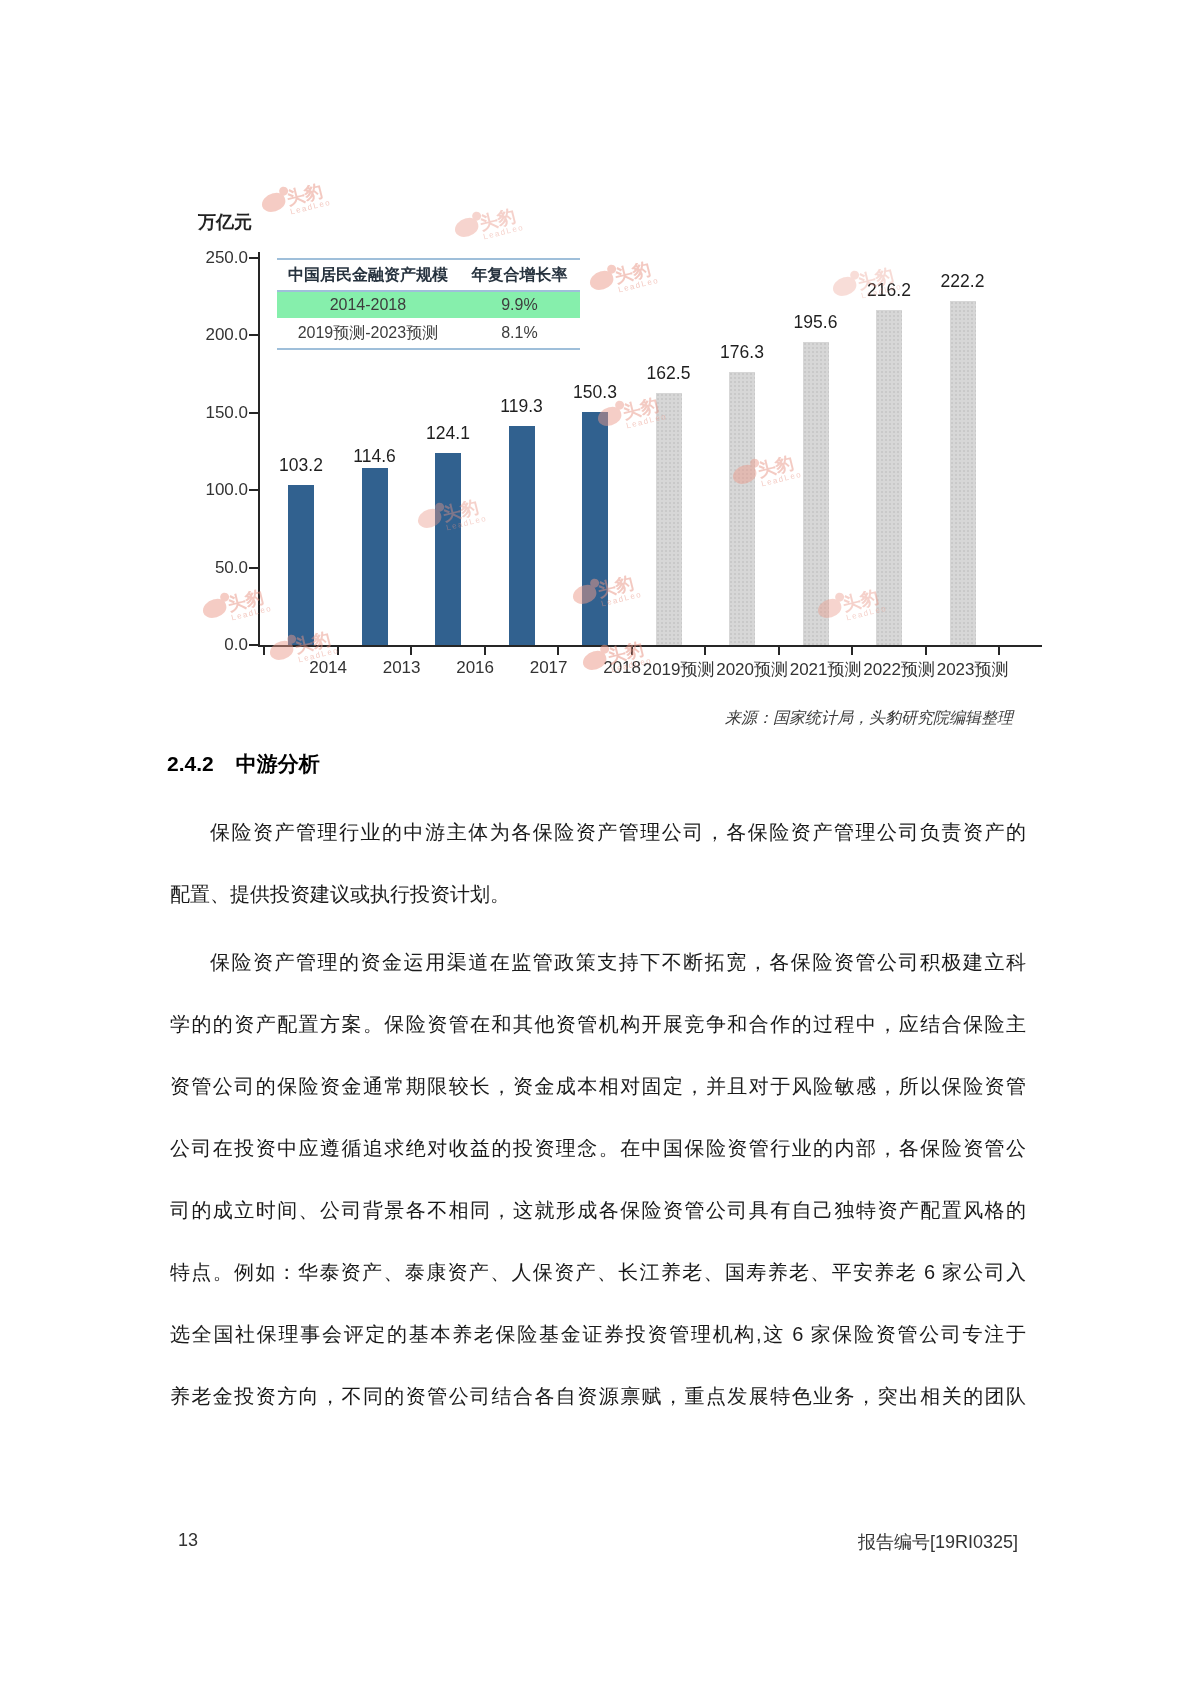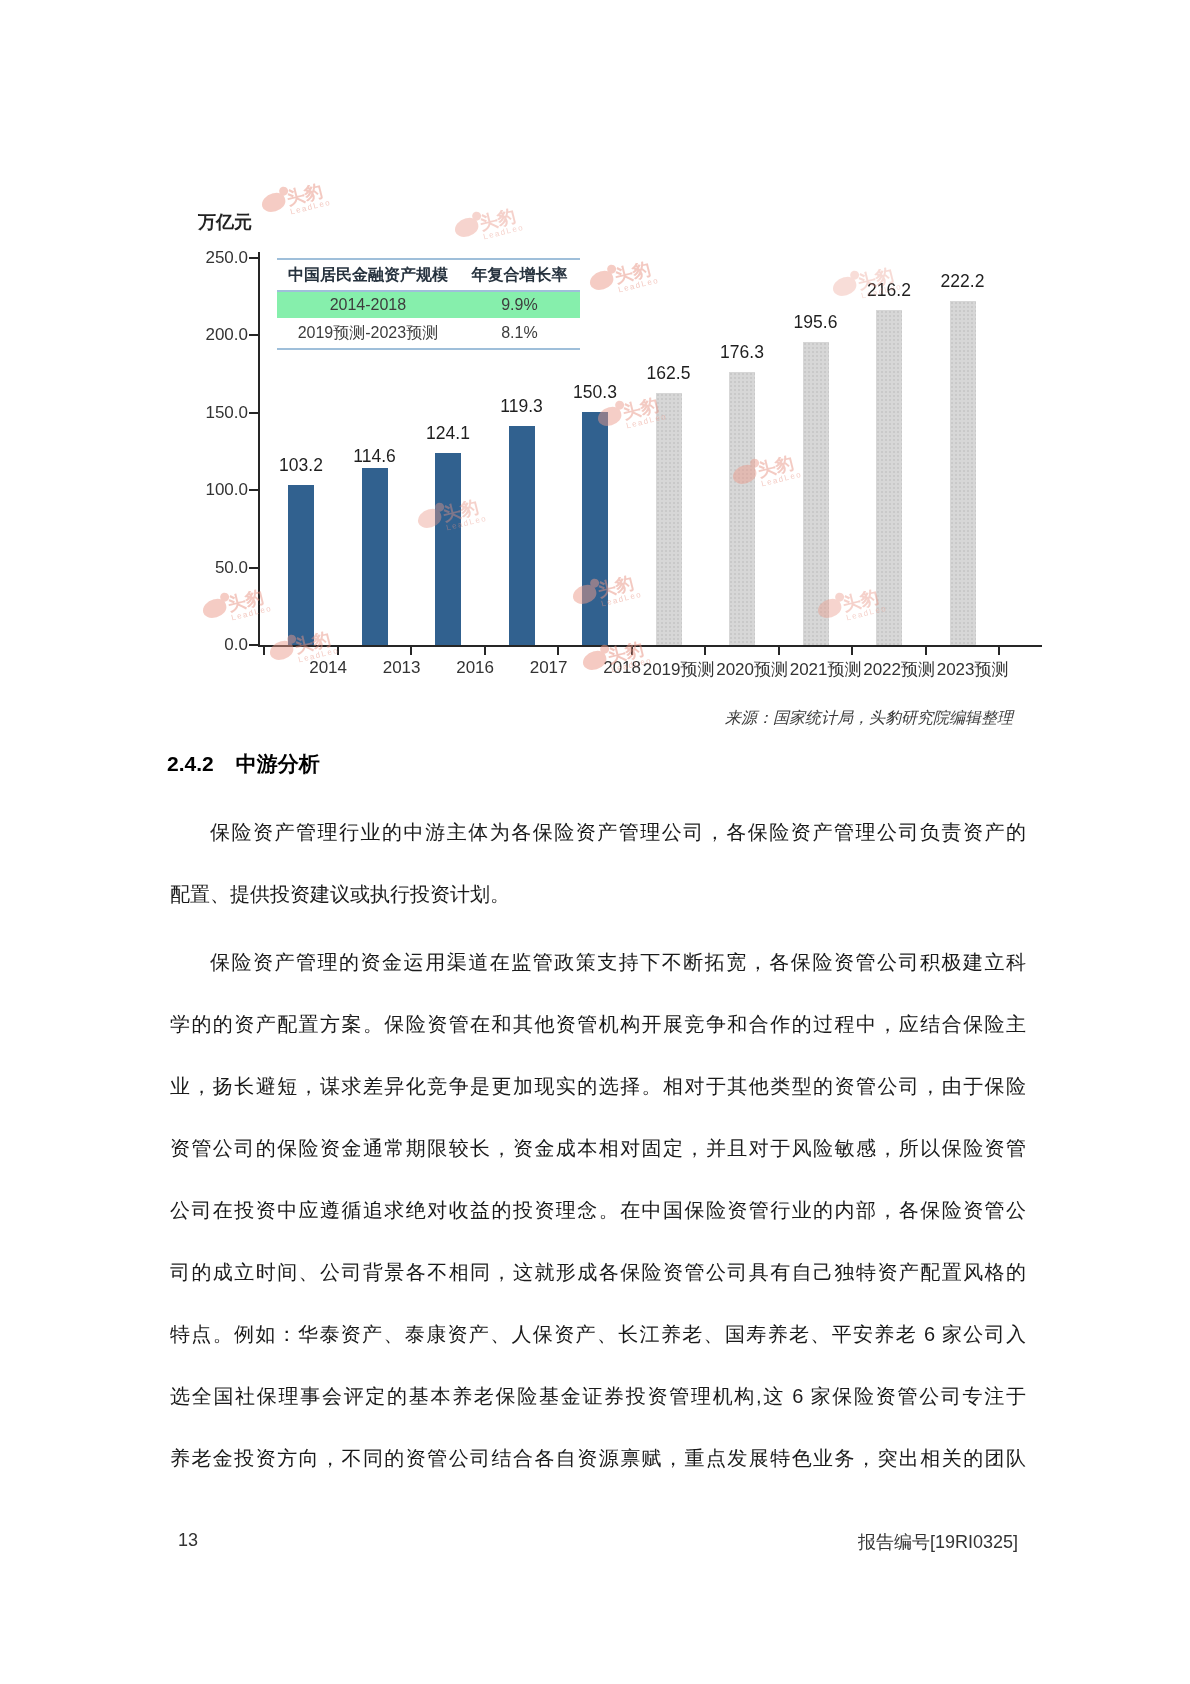--- a/index.html
+++ b/index.html
@@ -183,21 +183,20 @@
   </div>
 
   <div class="body-text">
       <div class="paragraph">
         <div class="body-line justify indent">保险资产管理行业的中游主体为各保险资产管理公司，各保险资产管理公司负责资产的</div>
         <div class="body-line">配置、提供投资建议或执行投资计划。</div>
       </div>
       <div class="paragraph">
         <div class="body-line justify indent">保险资产管理的资金运用渠道在监管政策支持下不断拓宽，各保险资管公司积极建立科</div>
         <div class="body-line justify">学的的资产配置方案。保险资管在和其他资管机构开展竞争和合作的过程中，应结合保险主</div>
-        <div class="body-line justify">业，扬长避短，谋求差异化竞争是更加现实的选择。相对于其他类型的资管公司，由于保险</div>
         <div class="body-line justify">资管公司的保险资金通常期限较长，资金成本相对固定，并且对于风险敏感，所以保险资管</div>
         <div class="body-line justify">公司在投资中应遵循追求绝对收益的投资理念。在中国保险资管行业的内部，各保险资管公</div>
         <div class="body-line justify">司的成立时间、公司背景各不相同，这就形成各保险资管公司具有自己独特资产配置风格的</div>
         <div class="body-line justify">特点。例如：华泰资产、泰康资产、人保资产、长江养老、国寿养老、平安养老 6 家公司入</div>
         <div class="body-line justify">选全国社保理事会评定的基本养老保险基金证券投资管理机构,这 6 家保险资管公司专注于</div>
         <div class="body-line justify">养老金投资方向，不同的资管公司结合各自资源禀赋，重点发展特色业务，突出相关的团队</div>
       </div>
     </div>
 
   <div class="footer-page-number">13</div>

